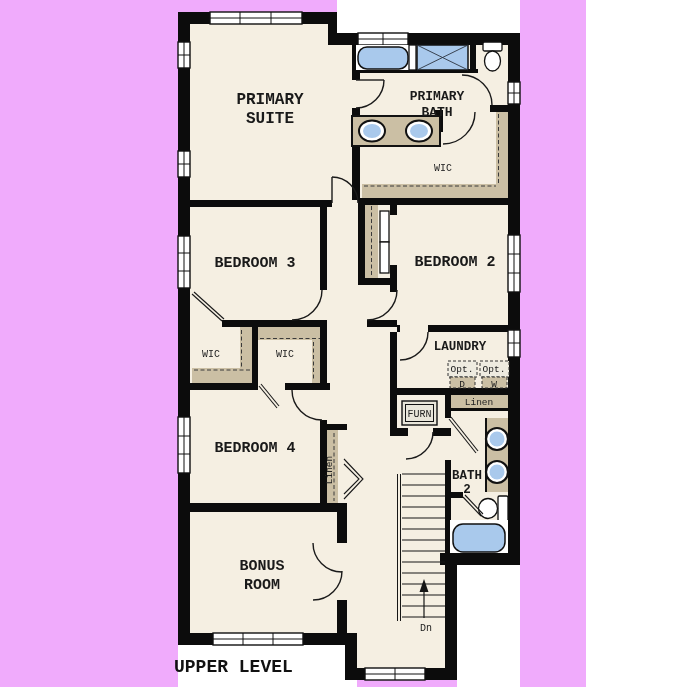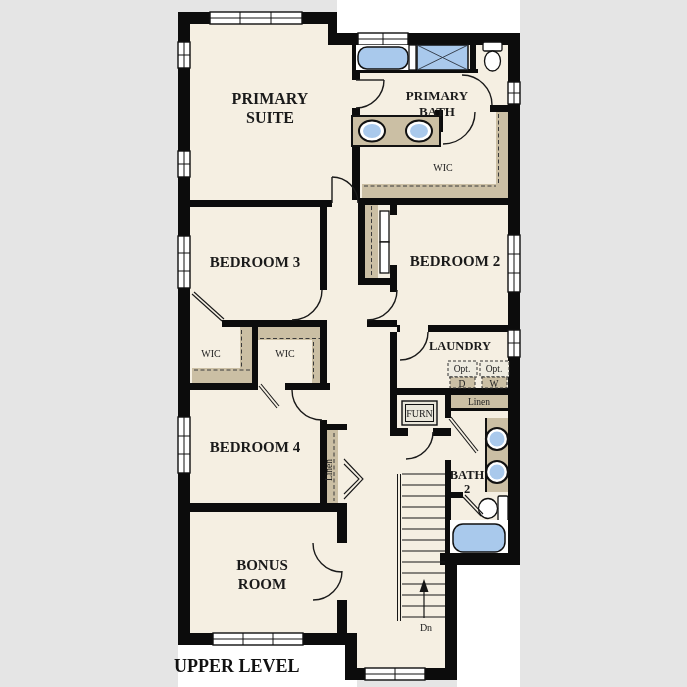--- a/index.html
+++ b/index.html
@@ -1,16 +1,16 @@
 <!DOCTYPE html>
 <html><head>
 <meta charset="utf-8">
 <style>
   html,body{margin:0;padding:0;background:#ffffff;}
-  .stage{position:relative;width:687px;height:687px;background:#e5e5e5;font-family:Liberation Serif, serif;}
+  .stage{position:relative;width:586px;height:687px;background:#f0abfc;font-family:Liberation Mono, monospace;}
   .wall{fill:#0c0c0c;}
   .floor{fill:#f5efe2;}
   .notch{fill:#ffffff;}
   .tan{fill:#cbbfa4;}
   .win{fill:#ffffff;stroke:#111111;stroke-width:1.4;}
   .mull{stroke:#111111;stroke-width:1;}
   .fix{fill:#ffffff;stroke:#111111;stroke-width:1.3;}
   .blue{fill:#a9c9ec;stroke:#111111;stroke-width:1.5;}
   .arc{fill:none;stroke:#1a1a1a;stroke-width:1.4;}
   .leaf{stroke:#1a1a1a;stroke-width:1.4;}

